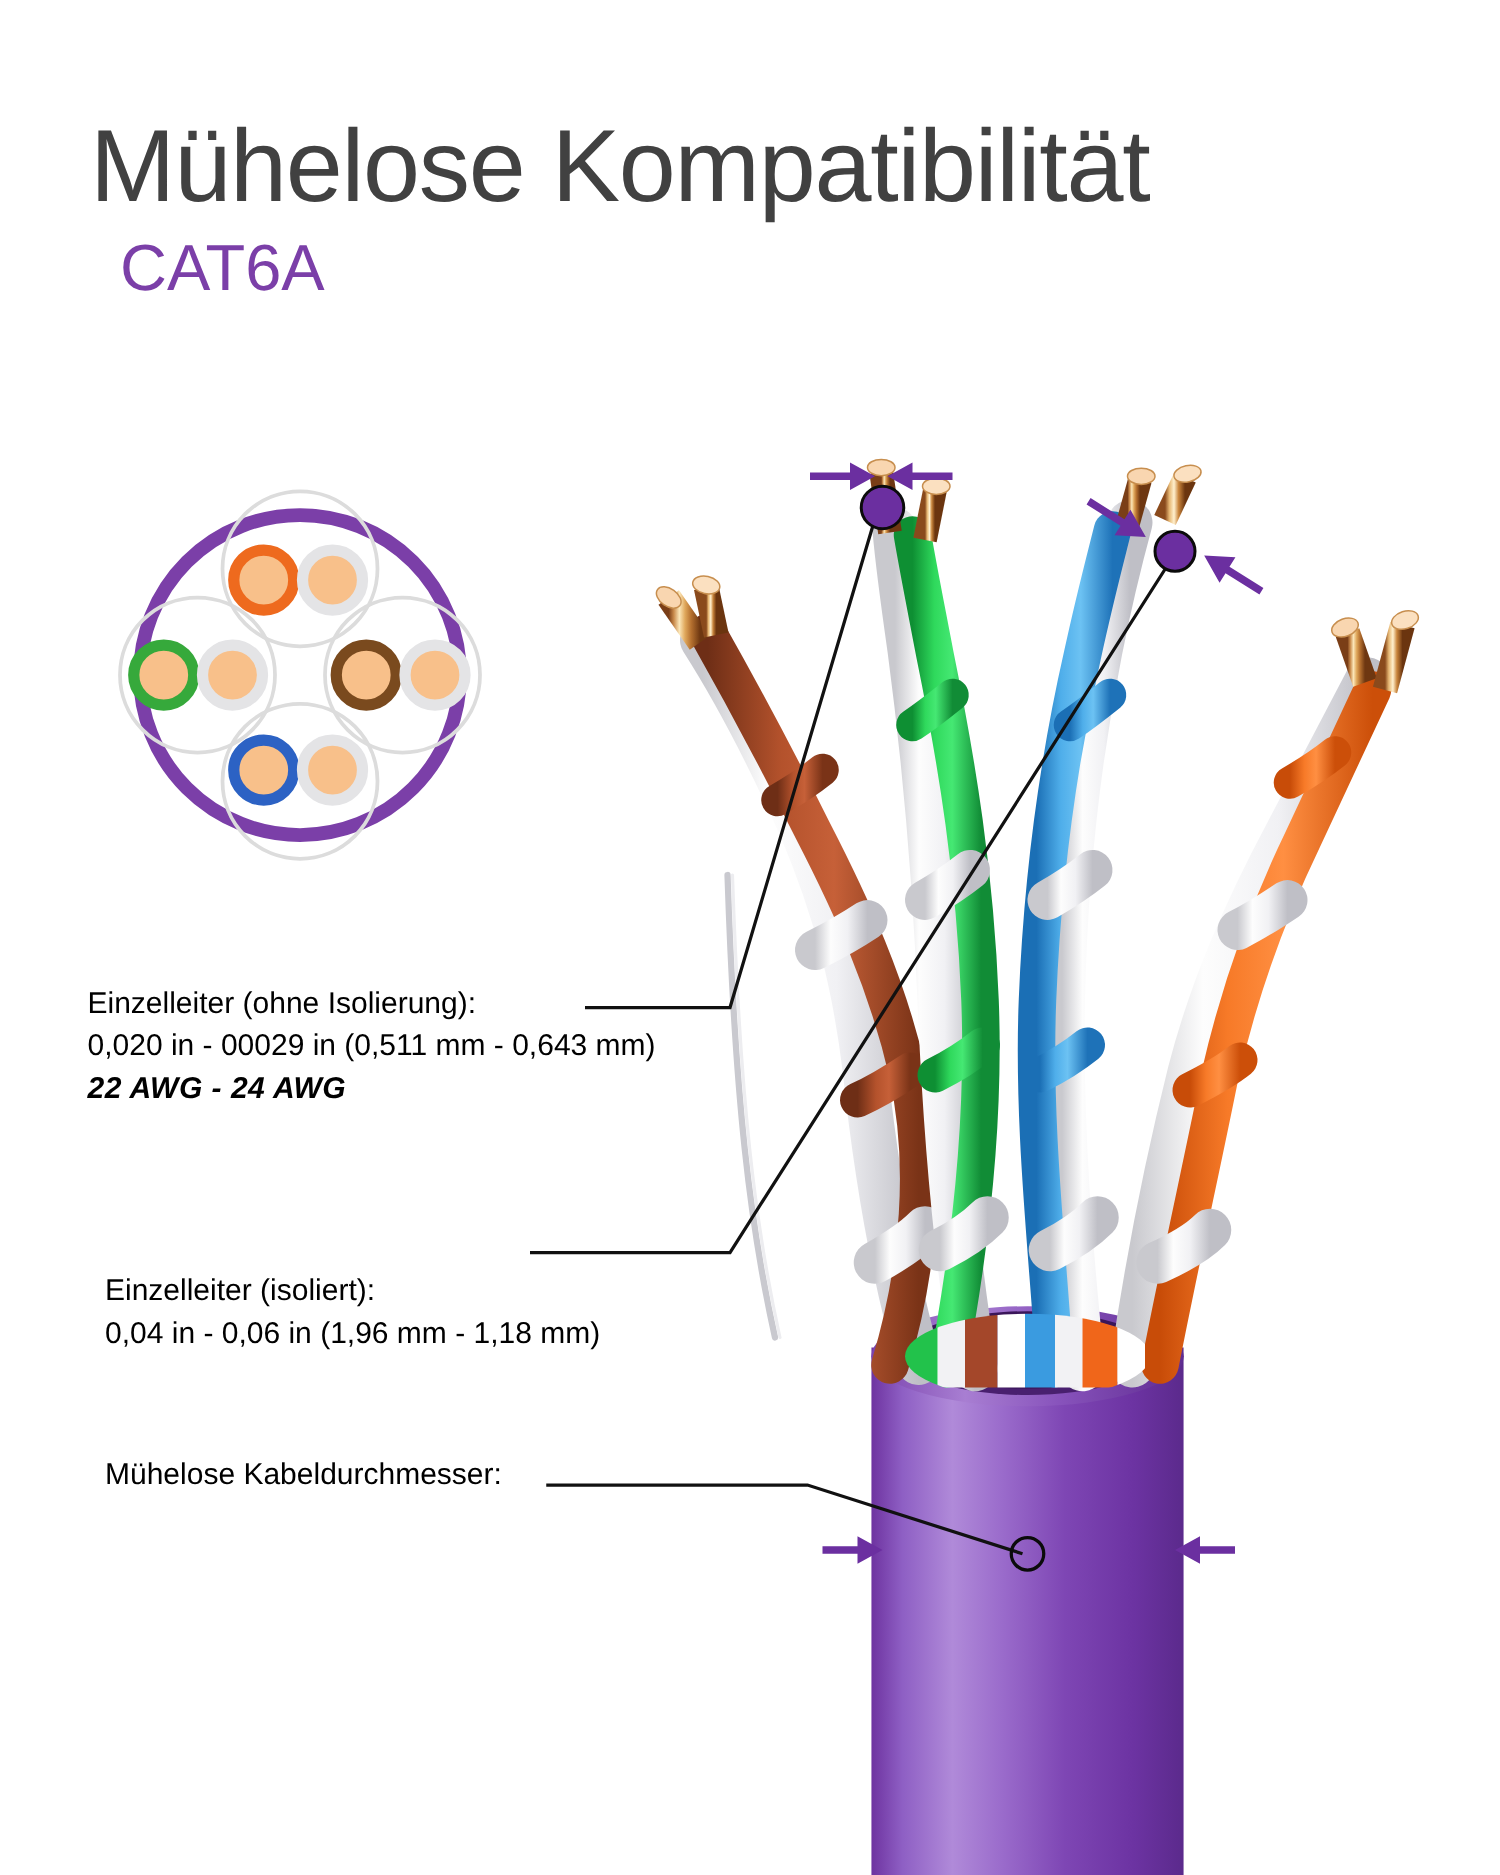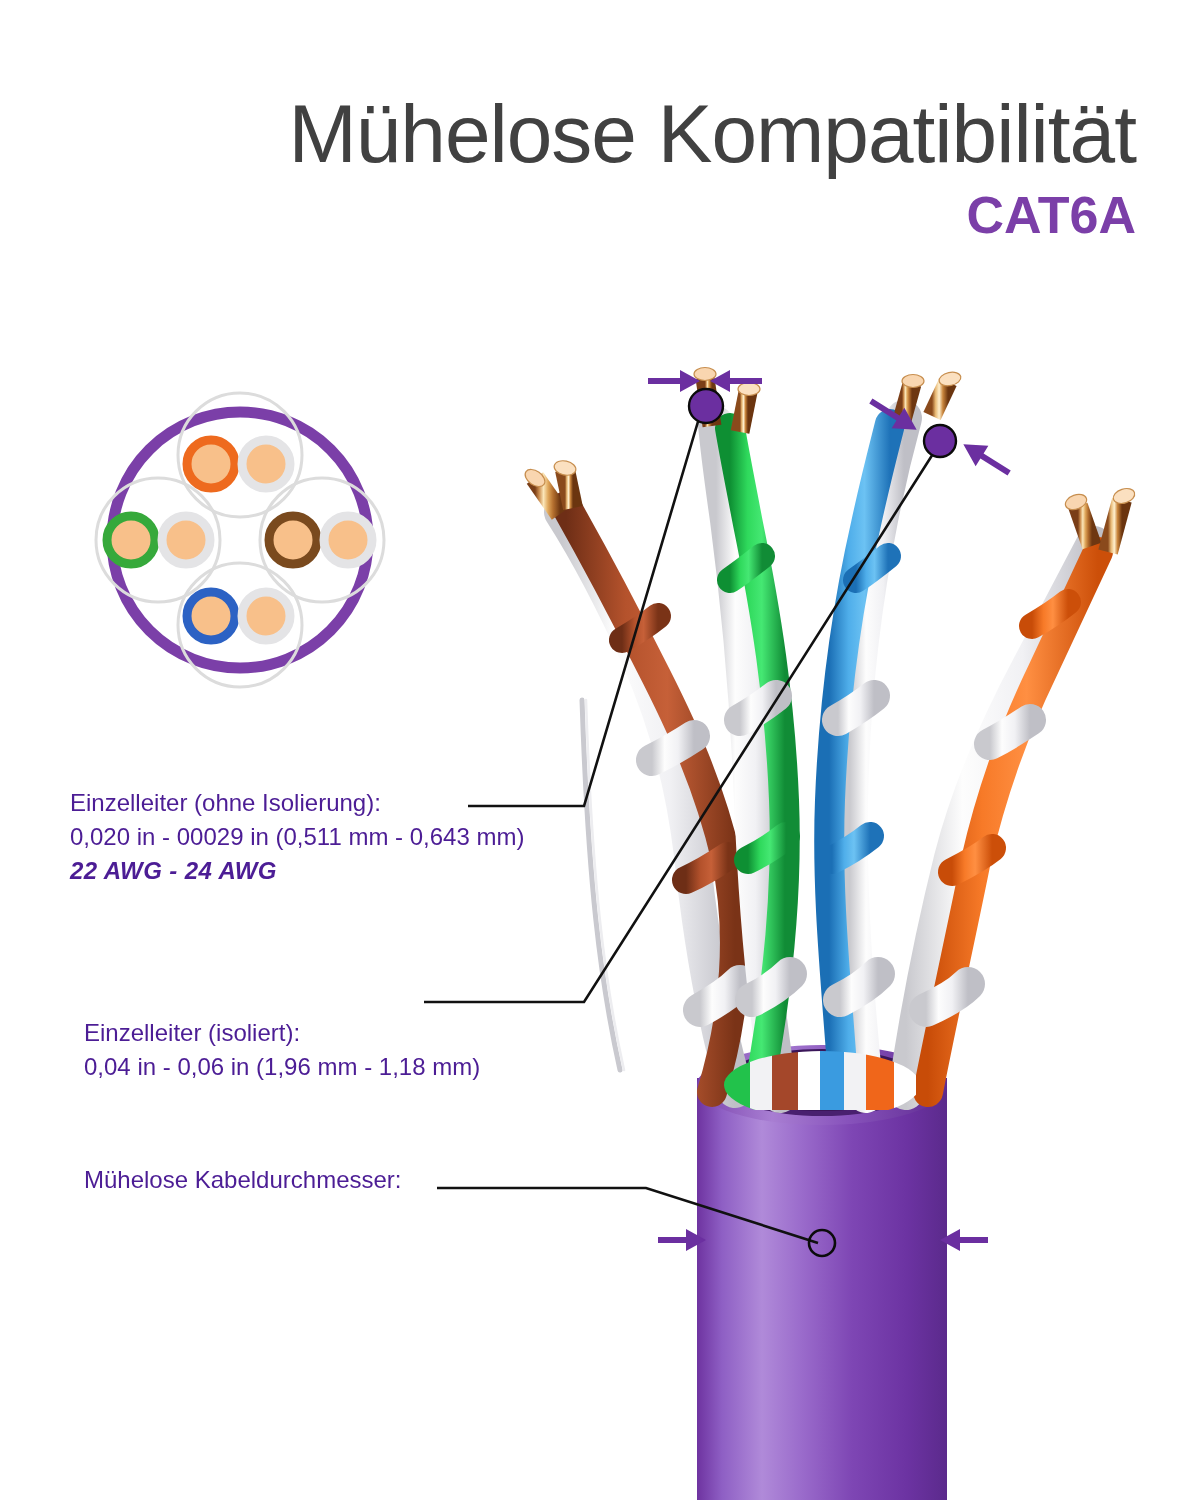--- a/index.html
+++ b/index.html
@@ -4,34 +4,34 @@
 <style>
   html,body{margin:0;padding:0;background:#ffffff;}
   body{
     width:1200px;height:1500px;position:relative;overflow:hidden;
     font-family:"Liberation Sans","DejaVu Sans",sans-serif;
     color:#3d3d3d;
   }
   .stage{position:absolute;inset:0;}
 
   
-  #header{position:absolute;left:56px;top:90px;width:1080px;text-align:right;}
+  #header{position:absolute;left:72px;top:90px;width:1080px;}
   #title{
     font-size:82px;line-height:88px;font-weight:400;
     color:#414141;letter-spacing:-1px;margin:0;white-space:nowrap;
   }
   #subtitle{
-    font-size:52px;line-height:58px;font-weight:700;
+    font-size:52px;line-height:58px;font-weight:400;
     color:#7B3FA8;margin:8px 0 0 24px;letter-spacing:0px;
   }
 
   
   .callout{position:absolute;}
   .callout .ln{
-    font-size:24px;line-height:34px;color:#4c1d95;white-space:nowrap;
+    font-size:24px;line-height:34px;color:#000000;white-space:nowrap;
   }
   .callout .ln.bold{font-weight:bold;letter-spacing:.4px;font-style:italic;}
   #callout-bare{left:70px;top:786px;}
   #callout-ins{left:84px;top:1016px;}
   #callout-outer{left:84px;top:1163px;}
 
   
   svg.overlay{position:absolute;left:0;top:0;width:1200px;height:1500px;
     pointer-events:none;overflow:visible;}
 </style>

